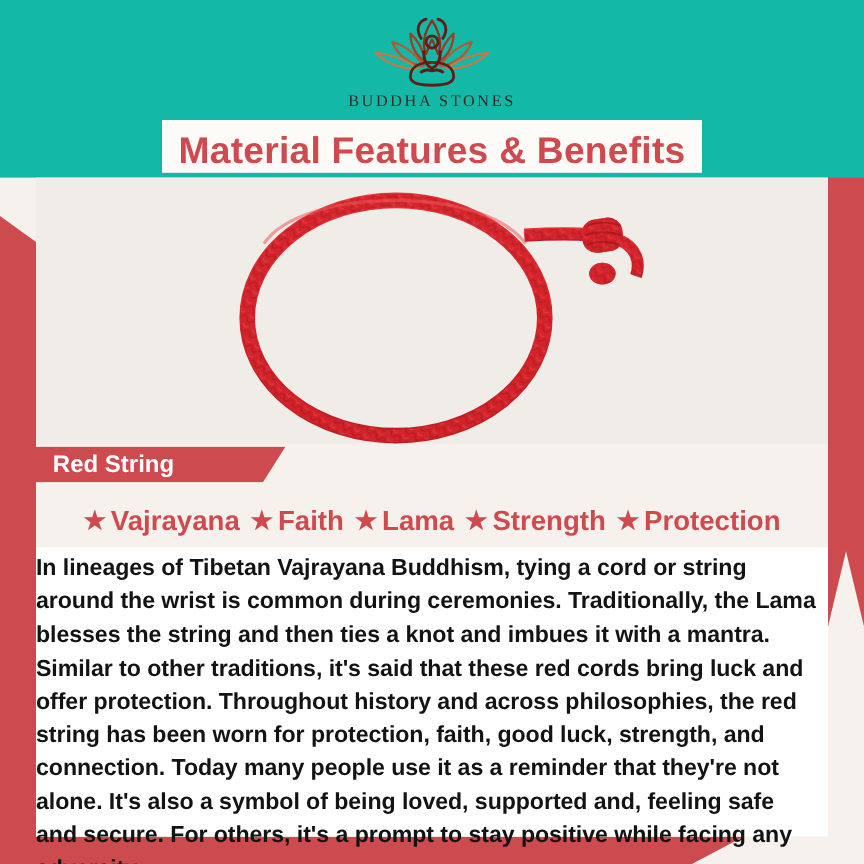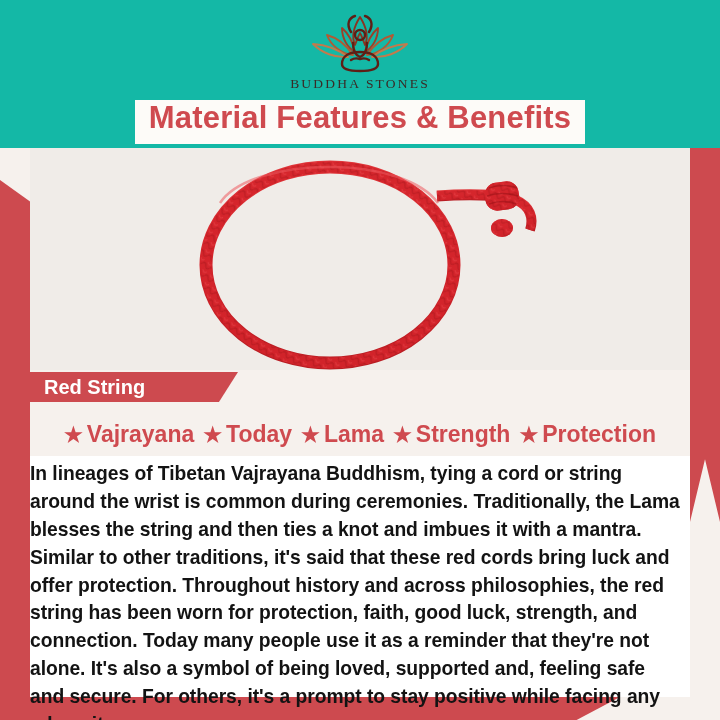--- a/index.html
+++ b/index.html
@@ -88,21 +88,21 @@
     text-align: center;
   }
   .title-band {
     position: absolute;
     top: 100px;
     left: 135px;
     width: 450px;
     height: 44px;
     background: #fdfbf8;
     display: flex;
-    align-items: flex-start;
+    align-items: flex-end;
     justify-content: center;
   }
   .title-text {
     font-family: "Liberation Sans Narrow", "Liberation Sans", sans-serif;
     font-size: 31px;
     font-weight: bold;
     color: #cf4a4f;
     letter-spacing: 0.2px;
     white-space: nowrap;
   }
@@ -279,21 +279,21 @@
     <span class="ribbon-text">Red String</span>
   </div>
 
   <div class="benefits">
     <span class="benefit">
       <span class="star">★</span>
       <span>Vajrayana</span>
     </span>
     <span class="benefit">
       <span class="star">★</span>
-      <span>Today</span>
+      <span>Faith</span>
     </span>
     <span class="benefit">
       <span class="star">★</span>
       <span>Lama</span>
     </span>
     <span class="benefit">
       <span class="star">★</span>
       <span>Strength</span>
     </span>
     <span class="benefit">

